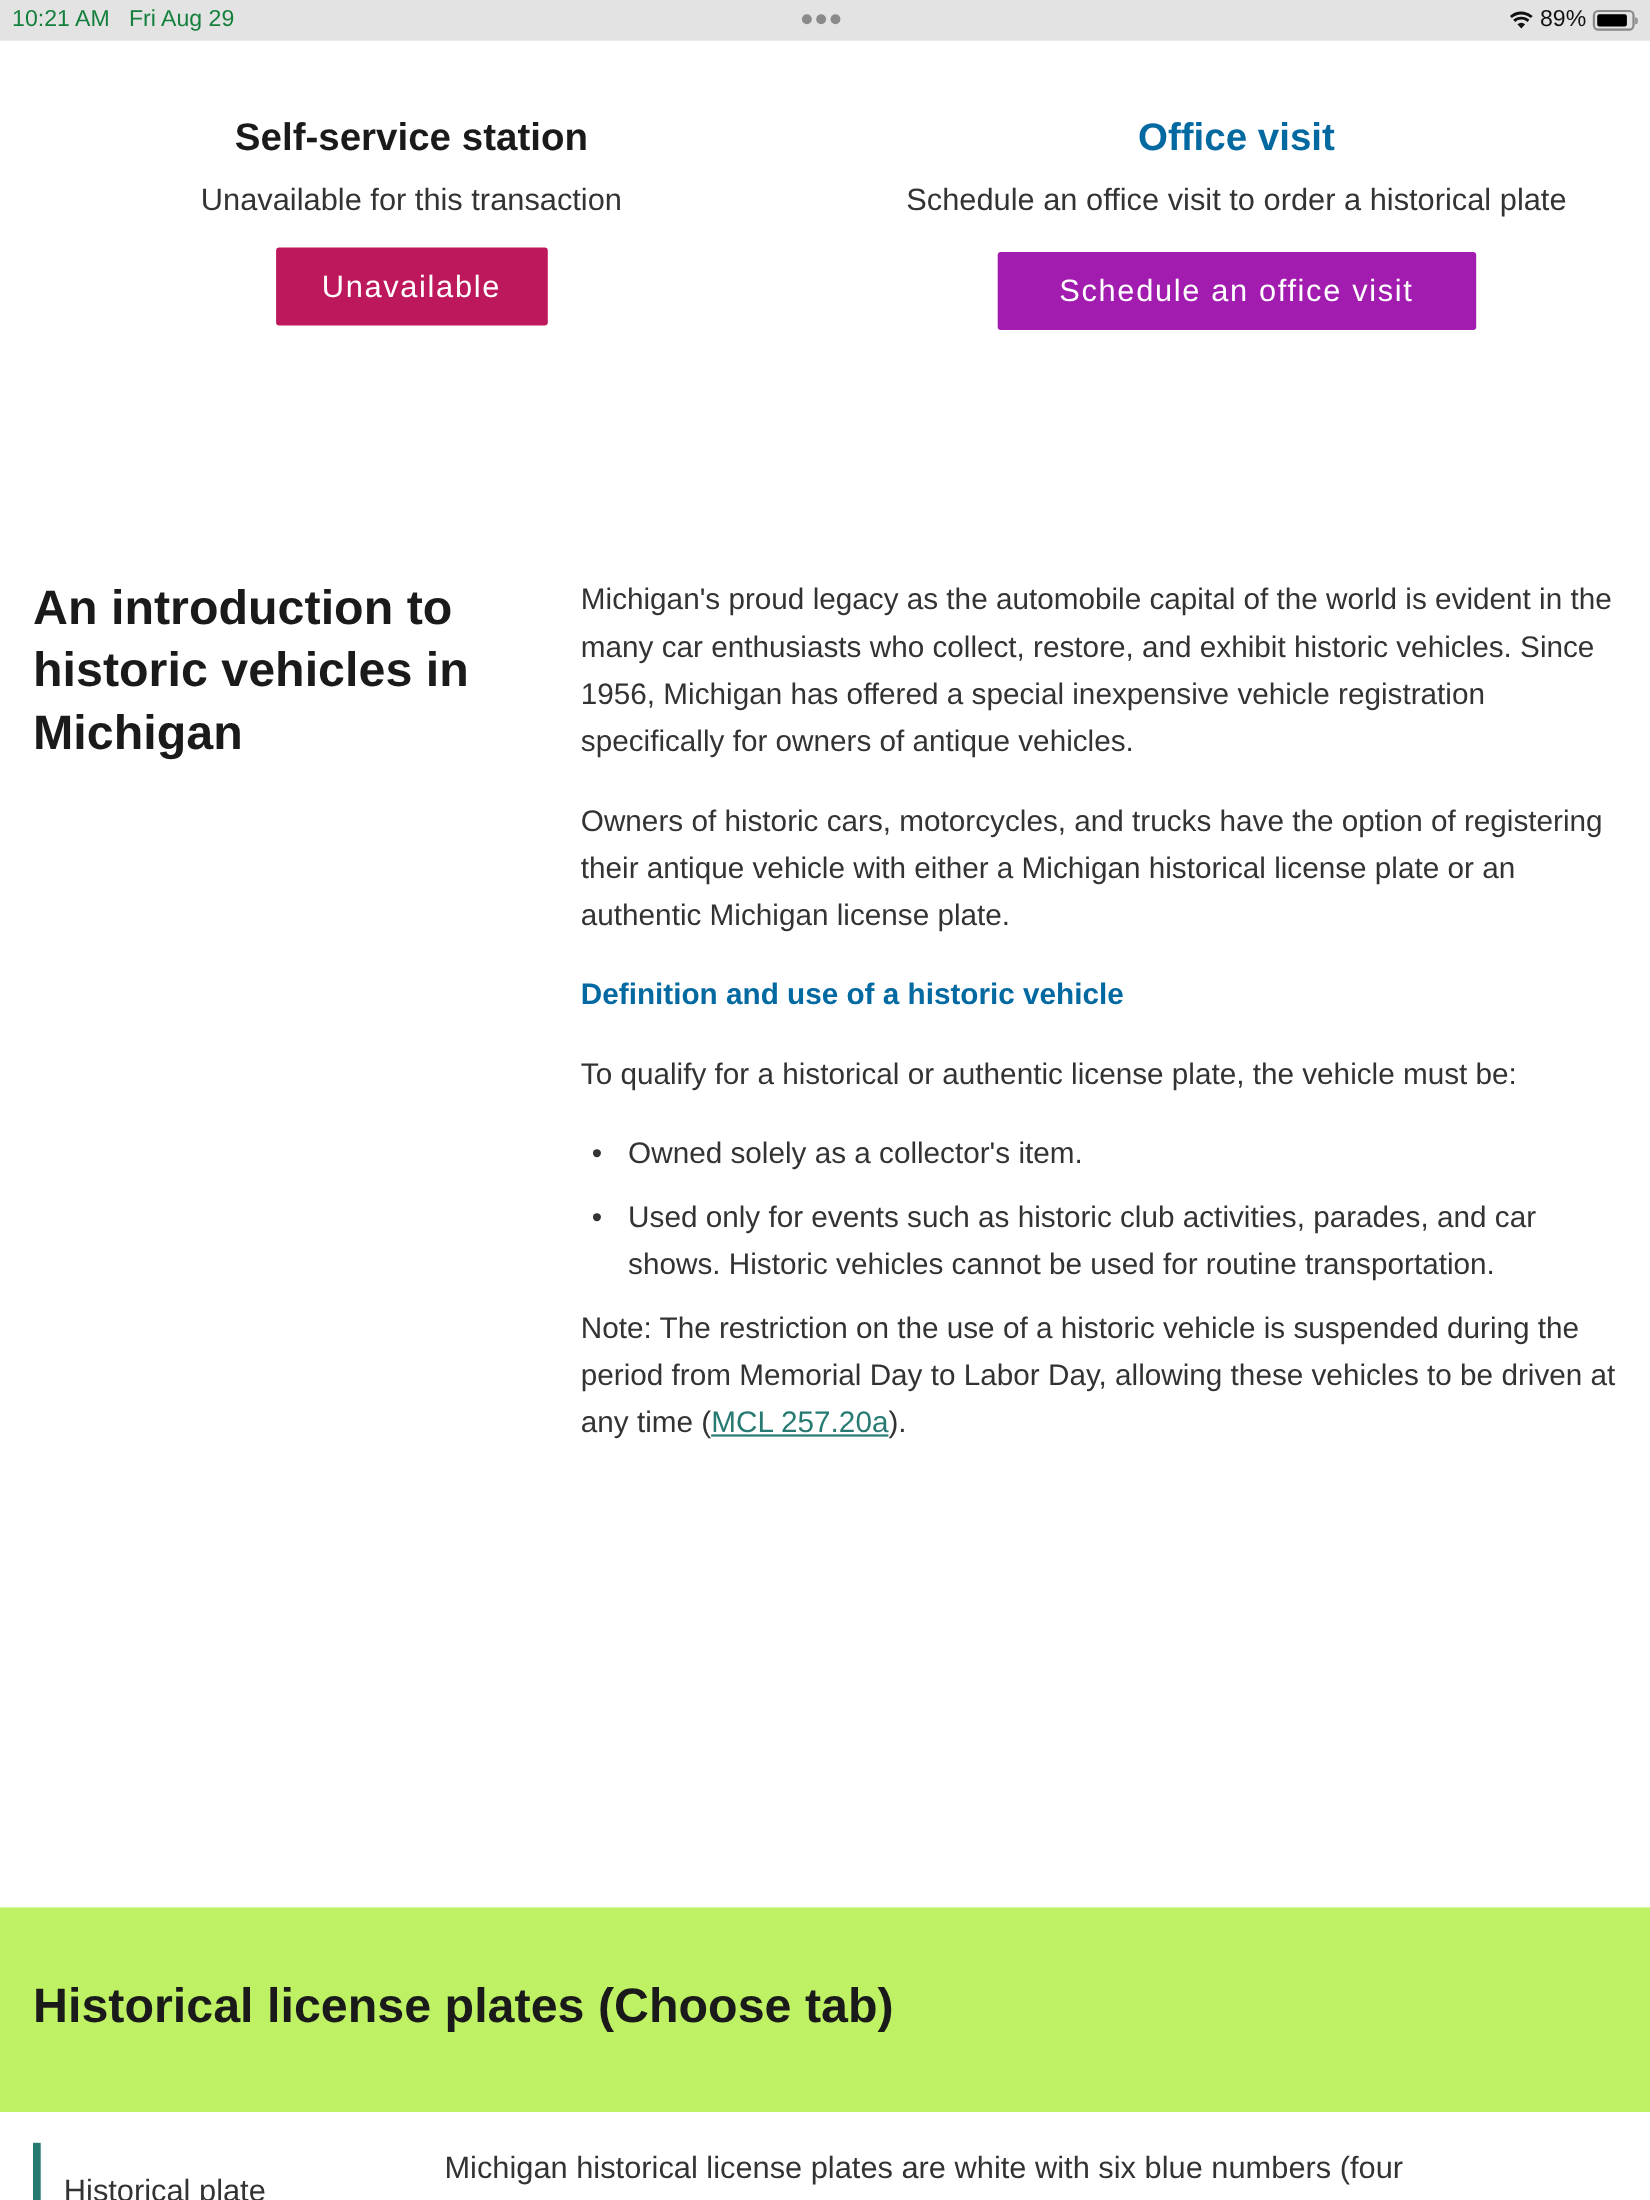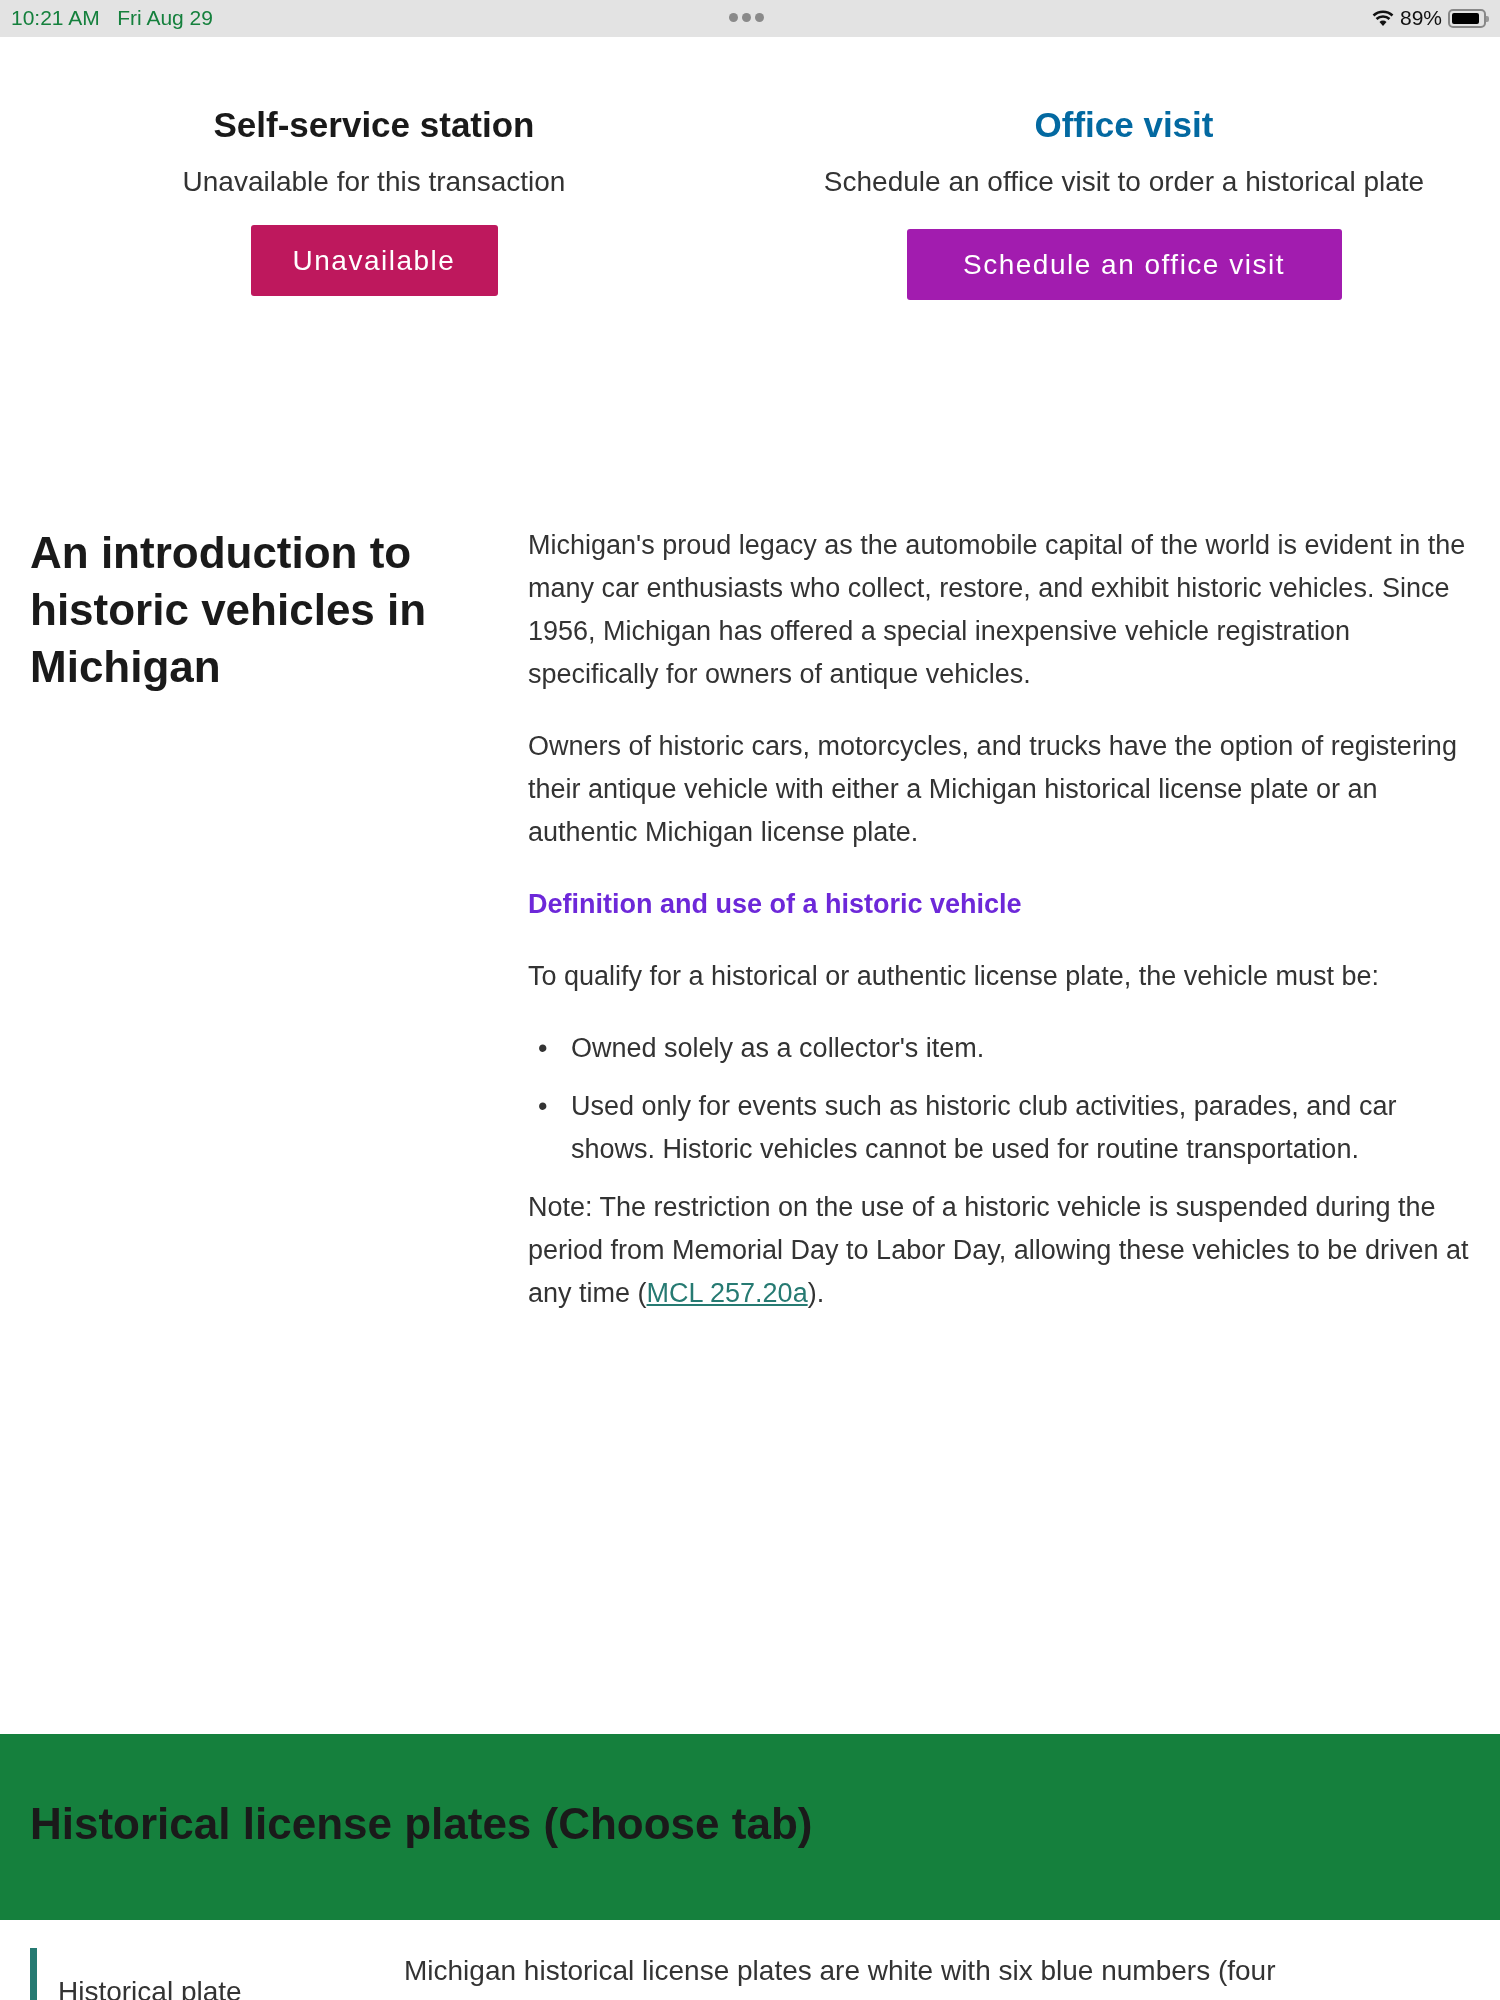--- a/index.html
+++ b/index.html
@@ -22,27 +22,27 @@
   .option-title { font-size: 35px; font-weight: bold; line-height: 50px; color: #1a1a1a; }
   .option-office .option-title { color: #0369a1; }
   .option-desc { font-size: 28px; line-height: 43px; color: #333; margin-top: 10px; }
   .btn { display: inline-block; margin-top: 22px; color: #fff; font-size: 28px; letter-spacing: 1.5px; border-radius: 3px; line-height: 71px; }
   .btn-unavailable { background: #be185d; width: 247px; }
   .btn-schedule { background: #a21caf; width: 435px; margin-top: 26px; }
 
   .intro-heading { position: absolute; left: 30px; top: 524px; width: 440px; font-size: 44px; font-weight: bold; line-height: 57px; color: #1a1a1a; }
   .intro-body { position: absolute; left: 528px; top: 524px; width: 950px; font-size: 27px; line-height: 43px; color: #333; }
   .intro-body p { margin-bottom: 29px; }
-  .intro-body .subhead { font-weight: bold; color: #6d28d9; }
+  .intro-body .subhead { font-weight: bold; color: #0369a1; }
   .intro-body ul { list-style: none; margin-bottom: 15px; }
   .intro-body li { position: relative; padding-left: 43px; margin-bottom: 15px; }
   .intro-body li::before { content: "•"; position: absolute; left: 10px; top: 0; }
   .intro-body a { color: #267a72; text-decoration: underline; }
 
-  .grey-band { position: absolute; left: 0; top: 1734px; width: 1500px; height: 186px; background: #15803d; }
+  .grey-band { position: absolute; left: 0; top: 1734px; width: 1500px; height: 186px; background: #bef264; }
   .band-heading { position: absolute; left: 30px; top: 60px; font-size: 44px; font-weight: bold; line-height: 60px; color: #1a1a1a; }
 
   .tab-indicator { position: absolute; left: 30px; top: 1948px; width: 7px; height: 60px; background: #267a72; }
   .tab-label { position: absolute; left: 58px; top: 1972px; font-size: 28px; line-height: 40px; color: #333; }
   .tab-content { position: absolute; left: 404px; top: 1949px; width: 1080px; font-size: 28px; line-height: 43px; color: #333; white-space: nowrap; }
 </style>
 </head>
 <body>
 
 <div class="status-bar">

